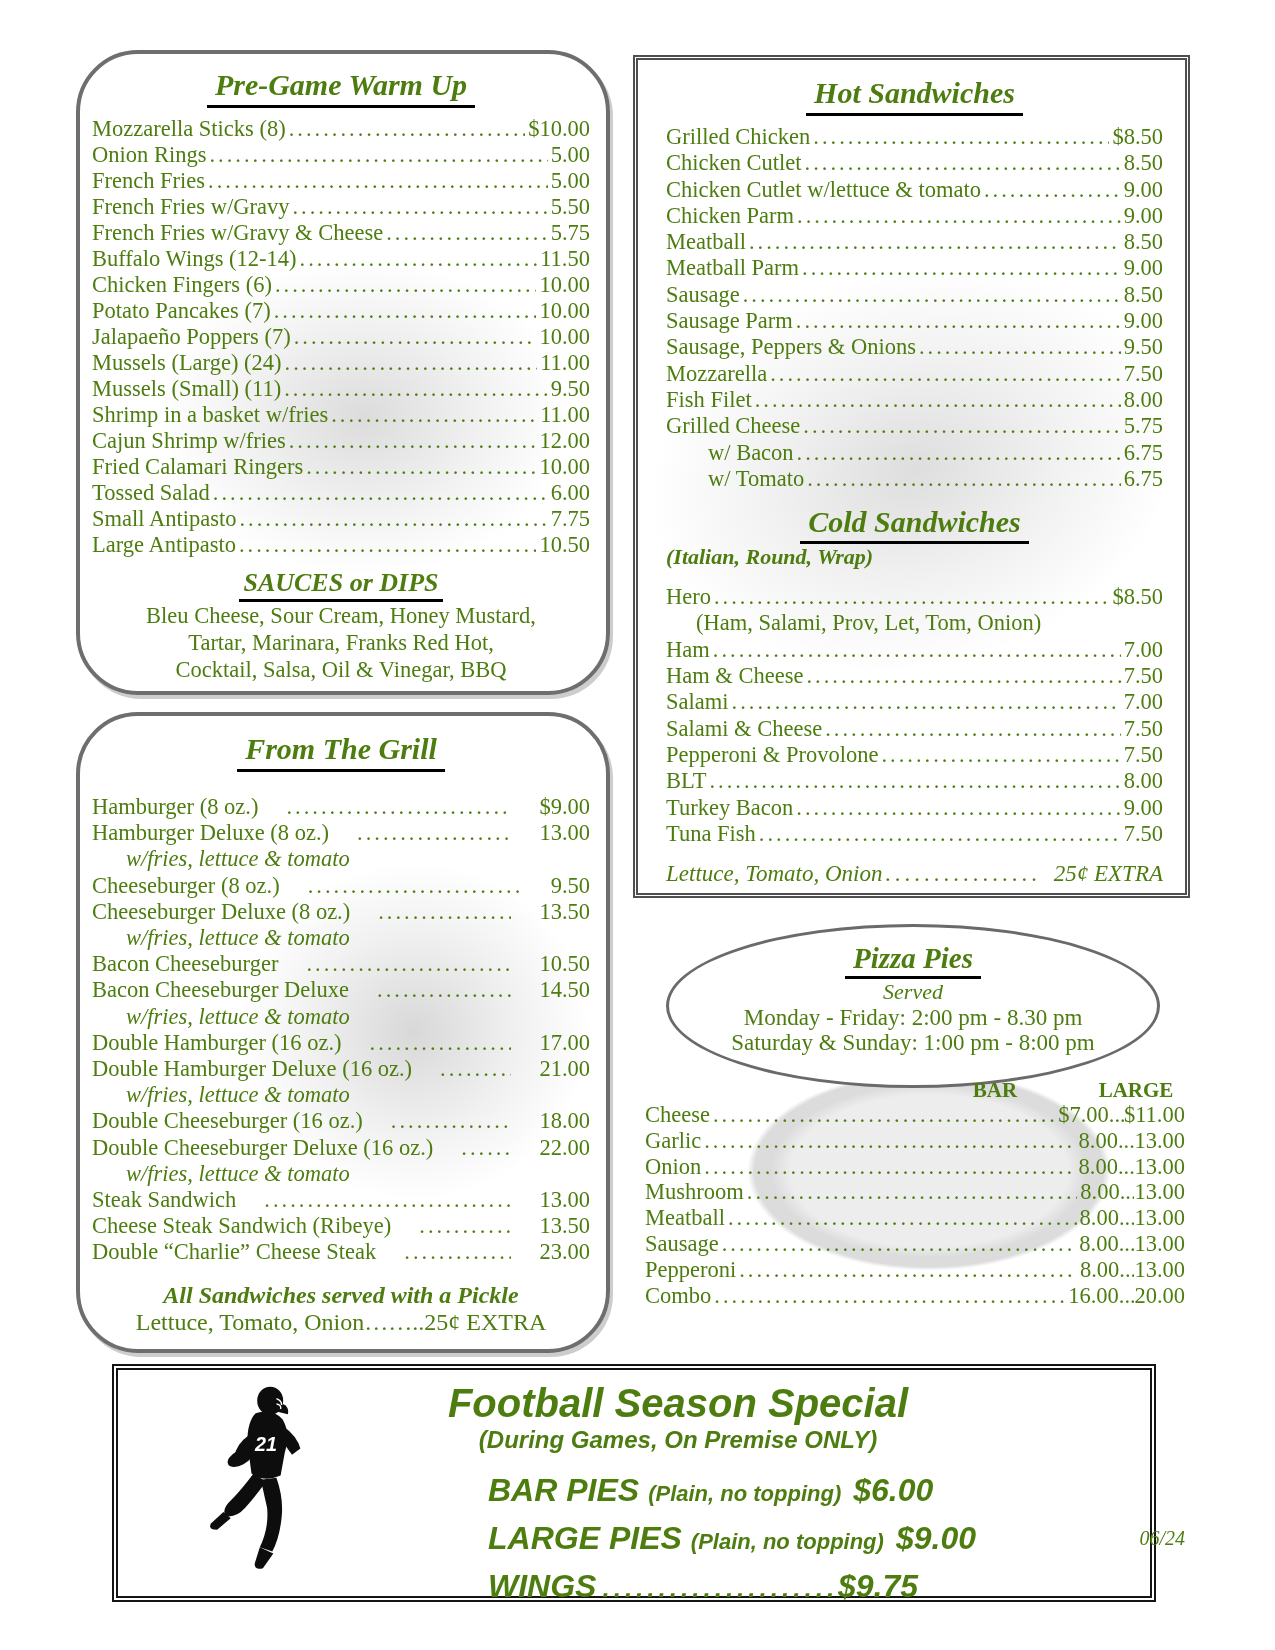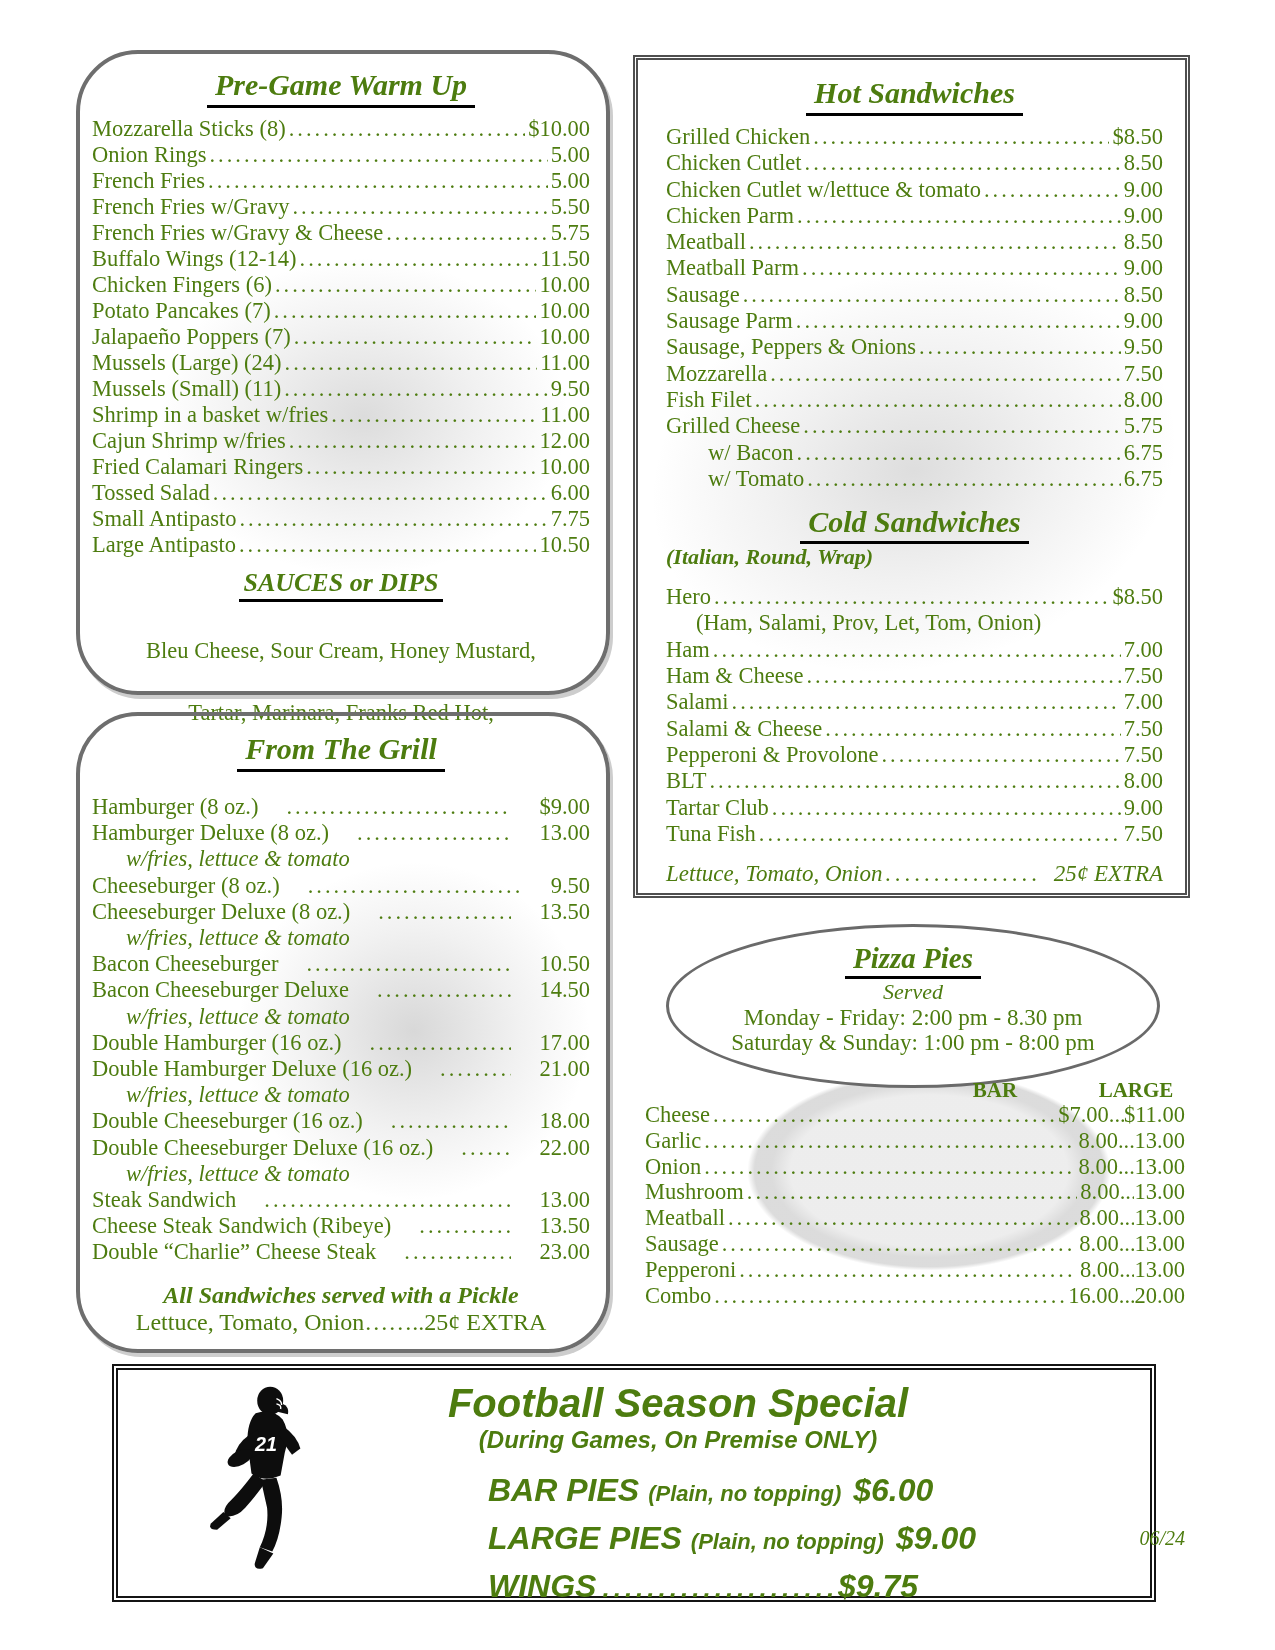--- a/index.html
+++ b/index.html
@@ -63,21 +63,21 @@
   .mprice { white-space:nowrap; }
   .mrow.indent { padding-left:42px; }
   .mnote { font-size:22.5px; padding-left:34px; }
   #grill .mnote { font-style:italic; }
   #hotbox .cold-block .mnote { font-style:normal; padding-left:30px; }
 
   
   .sauces { margin-top:10px; text-align:center; position:relative; z-index:2; }
   .sauces-title { font-size:26px; line-height:30px; font-weight:bold; font-style:italic; display:inline-block;
     border-bottom:3px solid #000; padding:0 4px 1px 4px; }
-  .sauce-line { font-size:22.5px; line-height:27px;margin-top:35px; }
+  .sauce-line { font-size:22.5px; line-height:27px; }
 
   
   .gfoot { margin-top:16px; text-align:center; position:relative; z-index:2; }
   .gfoot-bold { font-size:24px; line-height:27px; font-weight:bold; font-style:italic; }
   .gfoot-text { font-size:24px; line-height:27px; }
 
   
   .cold-block { margin-top:12px; }
   .cold-head .section-title { line-height:36px; }
   .cfoot { display:flex; align-items:center; margin-top:14px; font-size:23px; line-height:26px; font-style:italic; position:relative; z-index:2;}
@@ -247,20 +247,21 @@
 
       </div>
     <div class="sauces">
       <div><span class="sauces-title">SAUCES or DIPS</span></div>
       <div>
 
           <div class="sauce-line">Bleu Cheese, Sour Cream, Honey Mustard,</div>
 
           <div class="sauce-line">Tartar, Marinara, Franks Red Hot,</div>
 
+          <div class="sauce-line">Cocktail, Salsa, Oil &amp; Vinegar, BBQ</div>
         </div>
     </div>
   </div>
 
   <div class="roundbox" id="grill">
     <div class="section-title">
       <span class="ul">From The Grill</span>
     </div>
     <div class="mlist" style="margin-top:22px;">
 
@@ -492,21 +493,21 @@
             <span class="mprice">7.50</span>
           </div>
 
           <div class="mrow">
             <span class="mname">BLT</span>
             <span class="mleader"></span>
             <span class="mprice">8.00</span>
           </div>
 
           <div class="mrow">
-            <span class="mname">Tartar Club</span>
+            <span class="mname">Turkey Bacon</span>
             <span class="mleader"></span>
             <span class="mprice">9.00</span>
           </div>
 
           <div class="mrow">
             <span class="mname">Tuna Fish</span>
             <span class="mleader"></span>
             <span class="mprice">7.50</span>
           </div>
 

